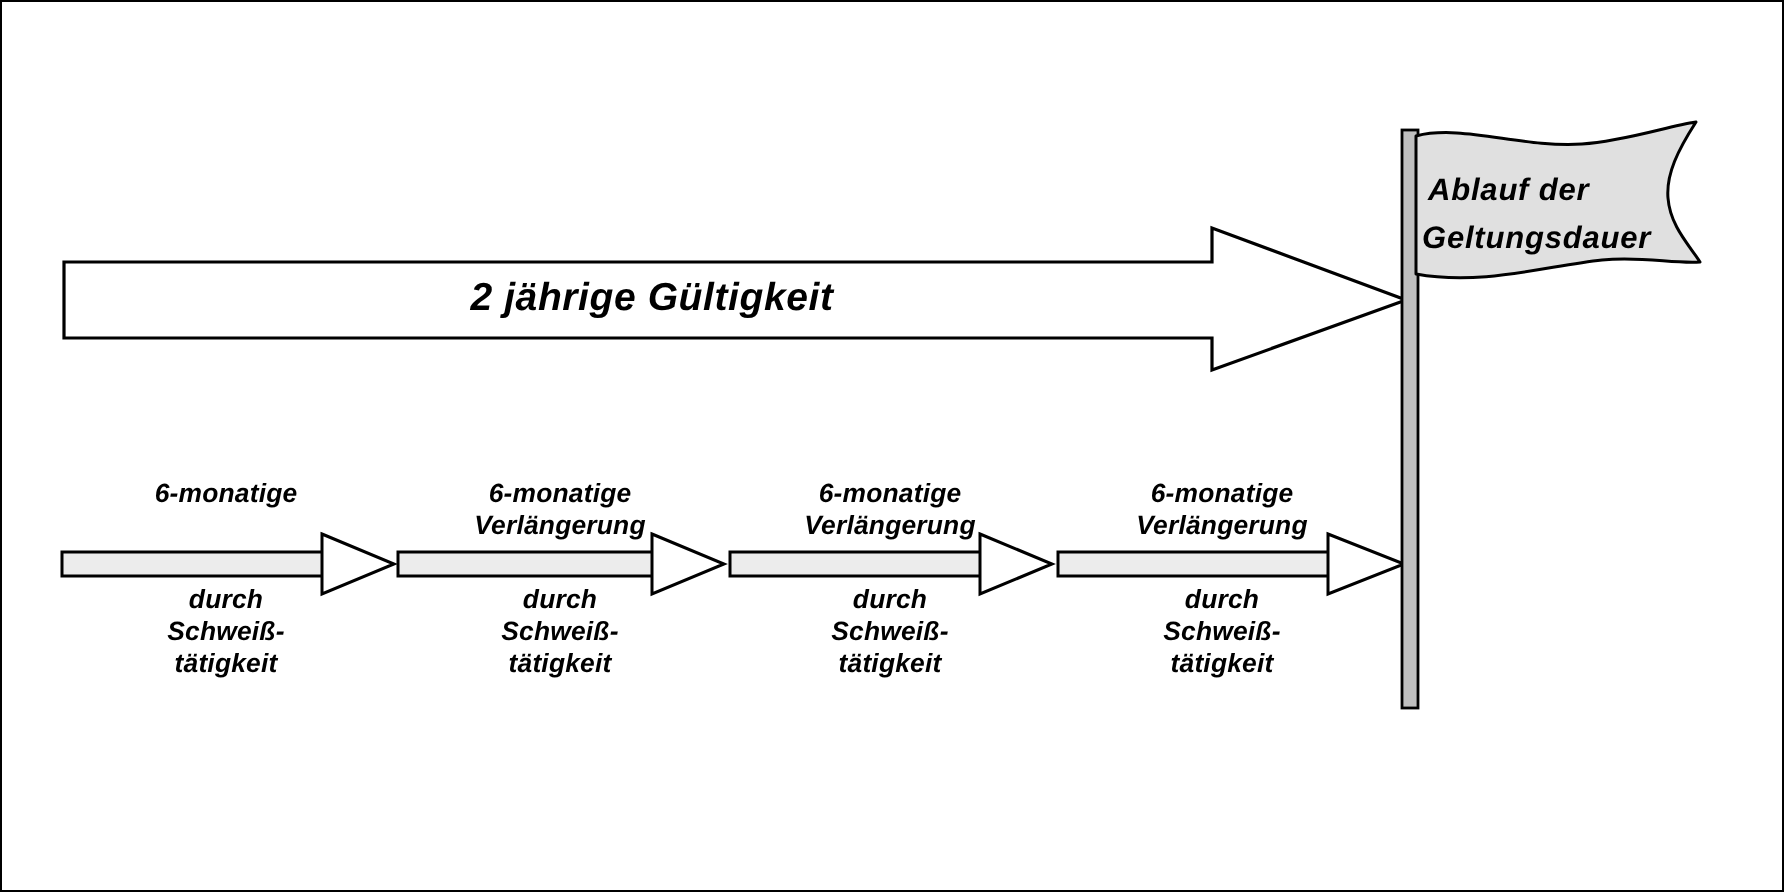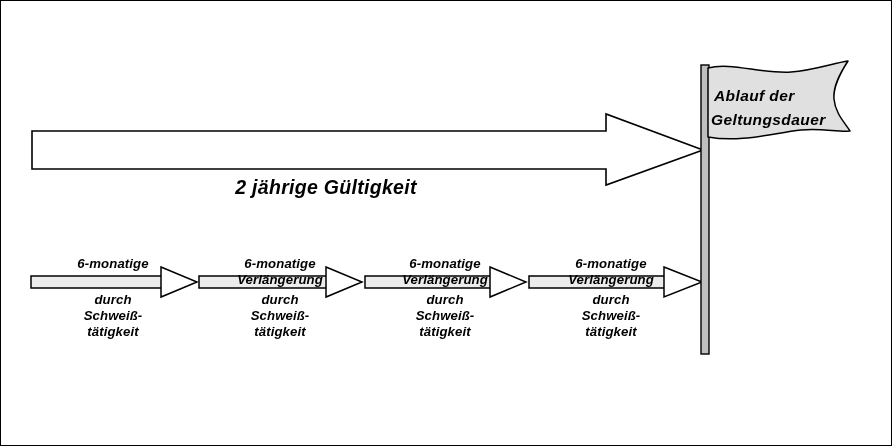--- a/index.html
+++ b/index.html
@@ -47,21 +47,20 @@
     font-size: 13.2px;
   }
   .lbl-flag {
     font-size: 15.5px;
     letter-spacing: 0.4px;
     text-align: left;
     line-height: 1.45;
   }
   .seg-label-top {
     width: 200px;
-    margin-top: 17px;
   }
   .seg-label-bottom {
     width: 200px;
   }
 </style>
 </head>
 <body>
 
 <div id="canvas">
 
@@ -102,21 +101,21 @@
              C 730,61 760,73 790,71
              C 812,69.5 833,62 847,60
              C 838,74 832,86 833,98
              C 834,112 844,122 849,130
              C 836,131 820,127 800,129
              C 772,132 740,142 707,136
              Z" fill="#e0e0e0" stroke="#000000" stroke-width="1.5" stroke-linejoin="round"></path>
 
   </svg>
 
-  <div class="lbl lbl-big" style="left:225px; top:137px; width:200px;margin-top:38px;">2 jährige Gültigkeit</div>
+  <div class="lbl lbl-big" style="left:225px; top:137px; width:200px;">2 jährige Gültigkeit</div>
 
   <div class="lbl lbl-flag" style="left:710px; top:108px; width:160px;">Geltungsdauer</div>
   <div class="lbl lbl-flag" style="left:713px; top:84px; width:150px;">Ablauf  der</div>
 
   <div class="lbl lbl-small seg-label-top" style="left:12px; top:238px;">6-monatige</div>
   <div class="lbl lbl-small seg-label-bottom" style="left:12px; top:291px;">durch</div>
   <div class="lbl lbl-small seg-label-bottom" style="left:12px; top:307px;">Schweiß-</div>
   <div class="lbl lbl-small seg-label-bottom" style="left:12px; top:323px;">tätigkeit</div>
 
   <div class="lbl lbl-small seg-label-top" style="left:179px; top:238px;">6-monatige</div>

